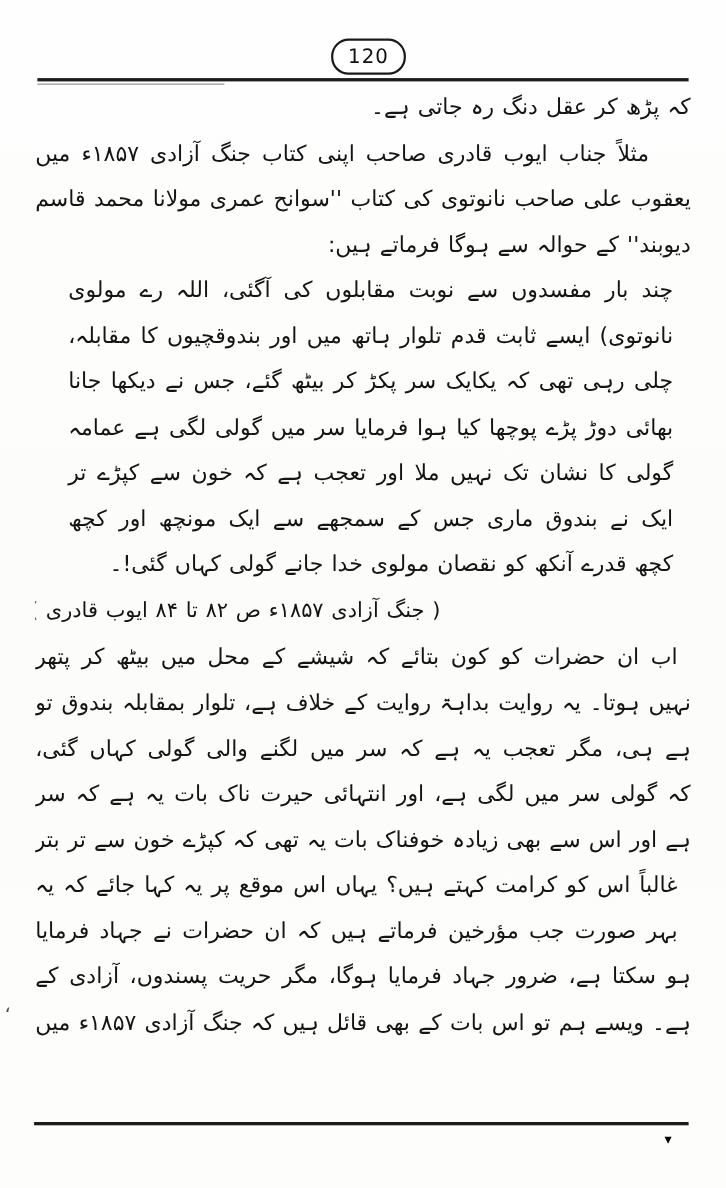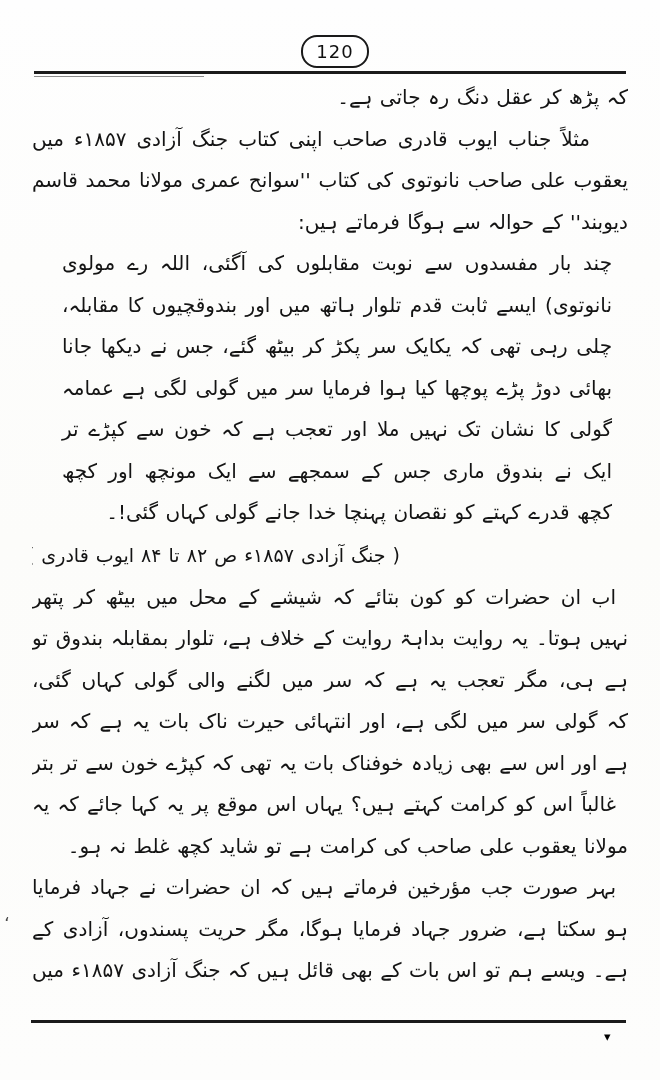--- a/index.html
+++ b/index.html
@@ -77,32 +77,31 @@
     <div class="line fill ind1">مثلاً جناب ایوب قادری صاحب اپنی کتاب جنگ آزادی ۱۸۵۷ء میں مولانا</div>
     <div class="line fill">یعقوب علی صاحب نانوتوی کی کتاب ''سوانح عمری مولانا محمد قاسم صاحب نانوتوی مطبوعہ</div>
     <div class="line end">دیوبند'' کے حوالہ سے ہوگا فرماتے ہیں:</div>
 
     <div class="line fill quote ind1">چند بار مفسدوں سے نوبت مقابلوں کی آگئی، اللہ رے مولوی صاحب (محمد قاسم</div>
     <div class="line fill quote">نانوتوی) ایسے ثابت قدم تلوار ہاتھ میں اور بندوقچیوں کا مقابلہ، ایک بار گولی</div>
     <div class="line fill quote">چلی رہی تھی کہ یکایک سر پکڑ کر بیٹھ گئے، جس نے دیکھا جانا گولی لگ گئی ایک</div>
     <div class="line fill quote">بھائی دوڑ پڑے پوچھا کیا ہوا فرمایا سر میں گولی لگی ہے عمامہ اتار کر دیکھا تو کہیں</div>
     <div class="line fill quote">گولی کا نشان تک نہیں ملا اور تعجب ہے کہ خون سے کپڑے تر تھے انہیں دنوں</div>
     <div class="line fill quote">ایک نے بندوق ماری جس کے سمجھے سے ایک مونچھ اور کچھ داڑھی جل گئی اور</div>
-    <div class="line end quote">کچھ قدرے کہتے کو نقصان پہنچا خدا جانے گولی کہاں گئی!۔</div>
+    <div class="line end quote">کچھ قدرے آنکھ کو نقصان مولوی خدا جانے گولی کہاں گئی!۔</div>
 
     <div class="line citation">( جنگ آزادی ۱۸۵۷ء ص ۸۲ تا ۸۴ ایوب قادری )</div>
 
     <div class="line fill ind2">اب ان حضرات کو کون بتائے کہ شیشے کے محل میں بیٹھ کر پتھر بازی کا شغل مناسب</div>
     <div class="line fill">نہیں ہوتا۔ یہ روایت بداہۃ روایت کے خلاف ہے، تلوار بمقابلہ بندوق تو خیر شاندار بات</div>
     <div class="line fill">ہے ہی، مگر تعجب یہ ہے کہ سر میں لگنے والی گولی کہاں گئی، حالاں کہ ''مجاہد کبیر'' فرما رہے ہیں</div>
     <div class="line fill">کہ گولی سر میں لگی ہے، اور انتہائی حیرت ناک بات یہ ہے کہ سر میں گولی کا نشان تک نہیں</div>
     <div class="line end">ہے اور اس سے بھی زیادہ خوفناک بات یہ تھی کہ کپڑے خون سے تر بتر تھے!۔</div>
 
     <div class="line fill ind2">غالباً اس کو کرامت کہتے ہیں؟ یہاں اس موقع پر یہ کہا جائے کہ یہ ساری روایت ہی</div>
-    <div class="line end">مولانا یعقوب علی صاحب کی کرامت ہے تو شاید کچھ غلط نہ ہو۔</div>
 
     <div class="line fill ind2">بہر صورت جب مؤرخین فرماتے ہیں کہ ان حضرات نے جہاد فرمایا تو ہمیں کیا انکار</div>
     <div class="line fill">ہو سکتا ہے، ضرور جہاد فرمایا ہوگا، مگر حریت پسندوں، آزادی کے متوالوں سے اور یہی صحیح</div>
     <div class="line fill">ہے۔ ویسے ہم تو اس بات کے بھی قائل ہیں کہ جنگ آزادی ۱۸۵۷ء میں بہت سے ہندوؤں</div>
 
   </div>
 
   <div class="margin-mark">،</div>
 
   <div class="rule rule-bottom"></div>

